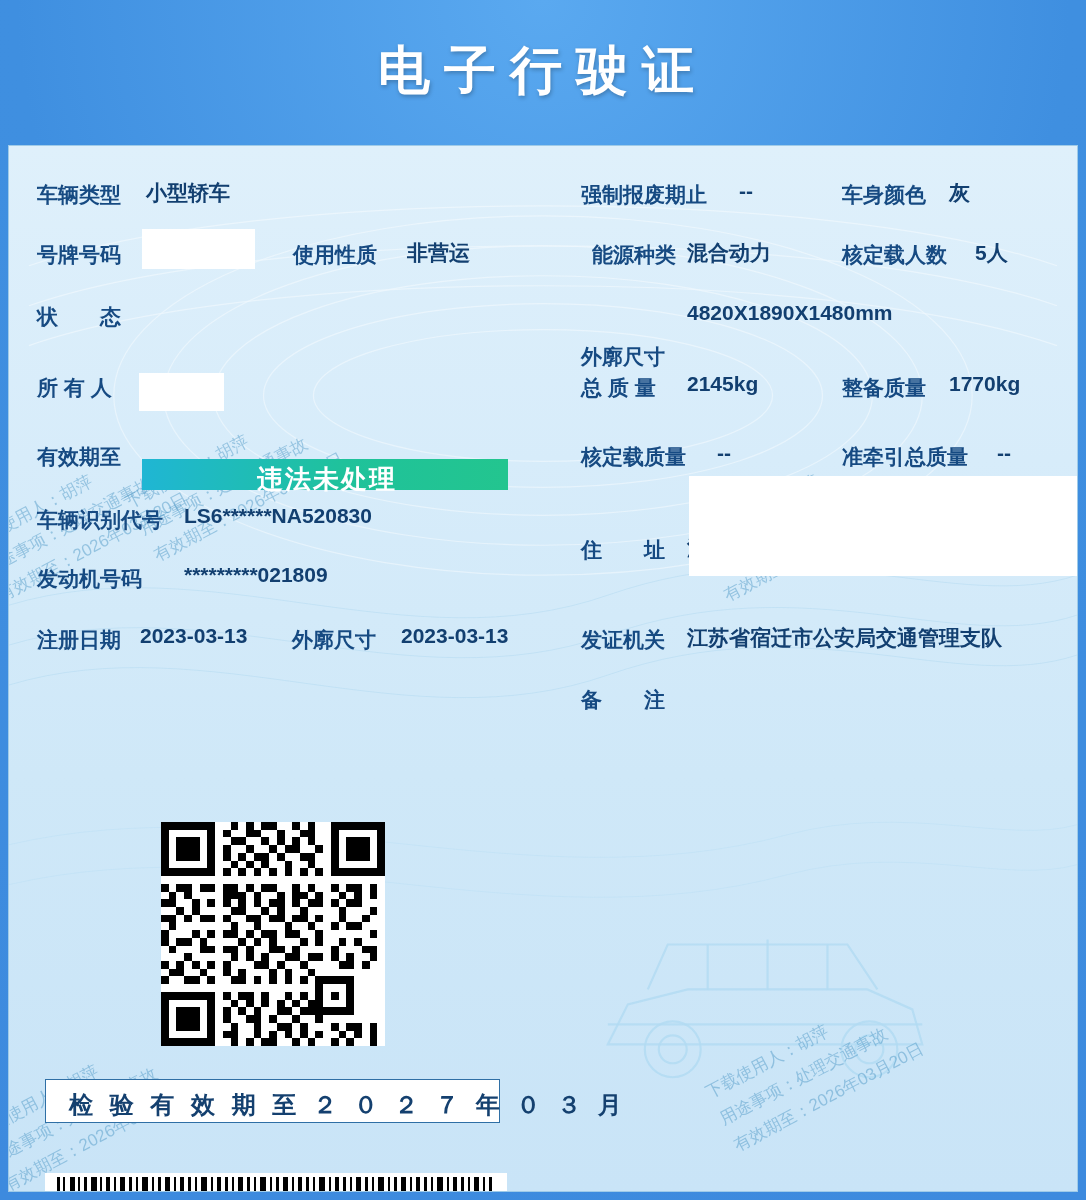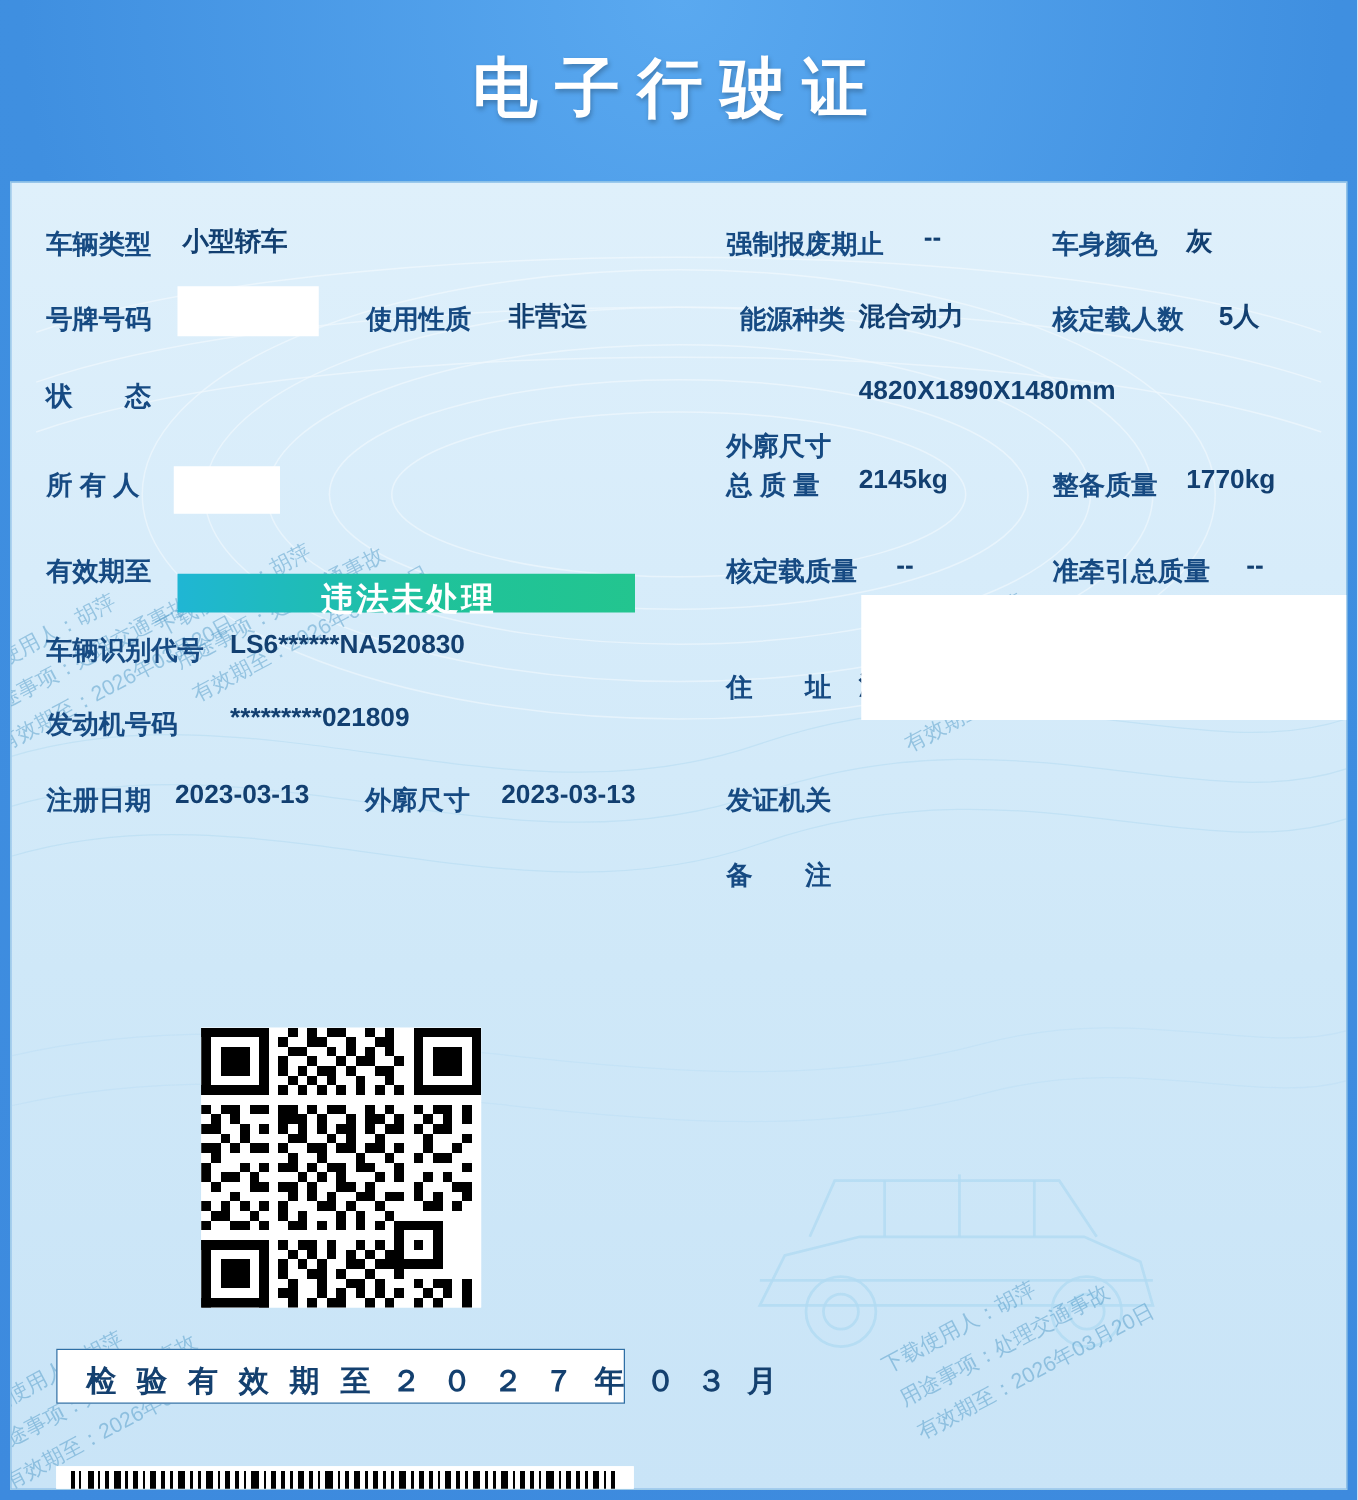--- a/index.html
+++ b/index.html
@@ -293,20 +293,21 @@
       <div class="fld val" style="left:708px; top:295px;">--</div>
 
       <div class="fld lbl" style="left:833px; top:297px;">准牵引总质量</div>
       <div class="fld val" style="left:988px; top:295px;">--</div>
 
       <div class="fld lbl" style="left:572px; top:390px;">住　　址</div>
       <div class="fld val" style="left:678px; top:388px;">江</div>
       <div class="redact" style="left:680px; top:330px; width:390px; height:100px;"></div>
 
       <div class="fld lbl" style="left:572px; top:480px;">发证机关</div>
+      <div class="fld val" style="left:678px; top:478px;">江苏省宿迁市公安局交通管理支队</div>
 
       <div class="fld lbl" style="left:572px; top:540px;">备　　注</div>
       <div class="fld val" style="left:678px; top:538px;"></div>
 
     </div>
 
     <div class="qr">
       <svg width="224" height="224" viewBox="0 0 29 29" shape-rendering="crispEdges">
         <rect width="29" height="29" fill="#ffffff"></rect>
         <g fill="#000000">

